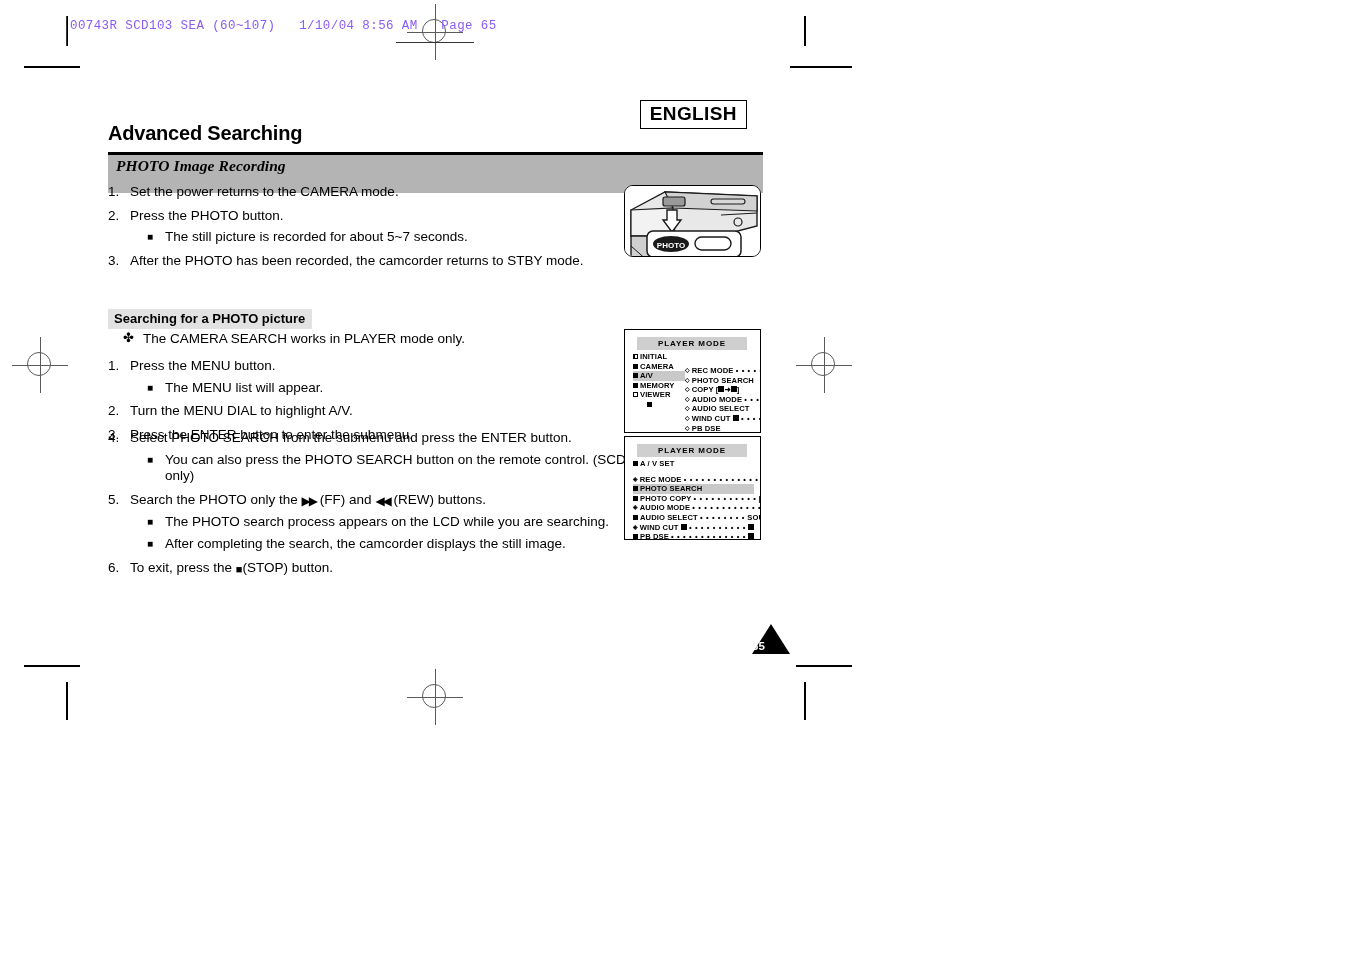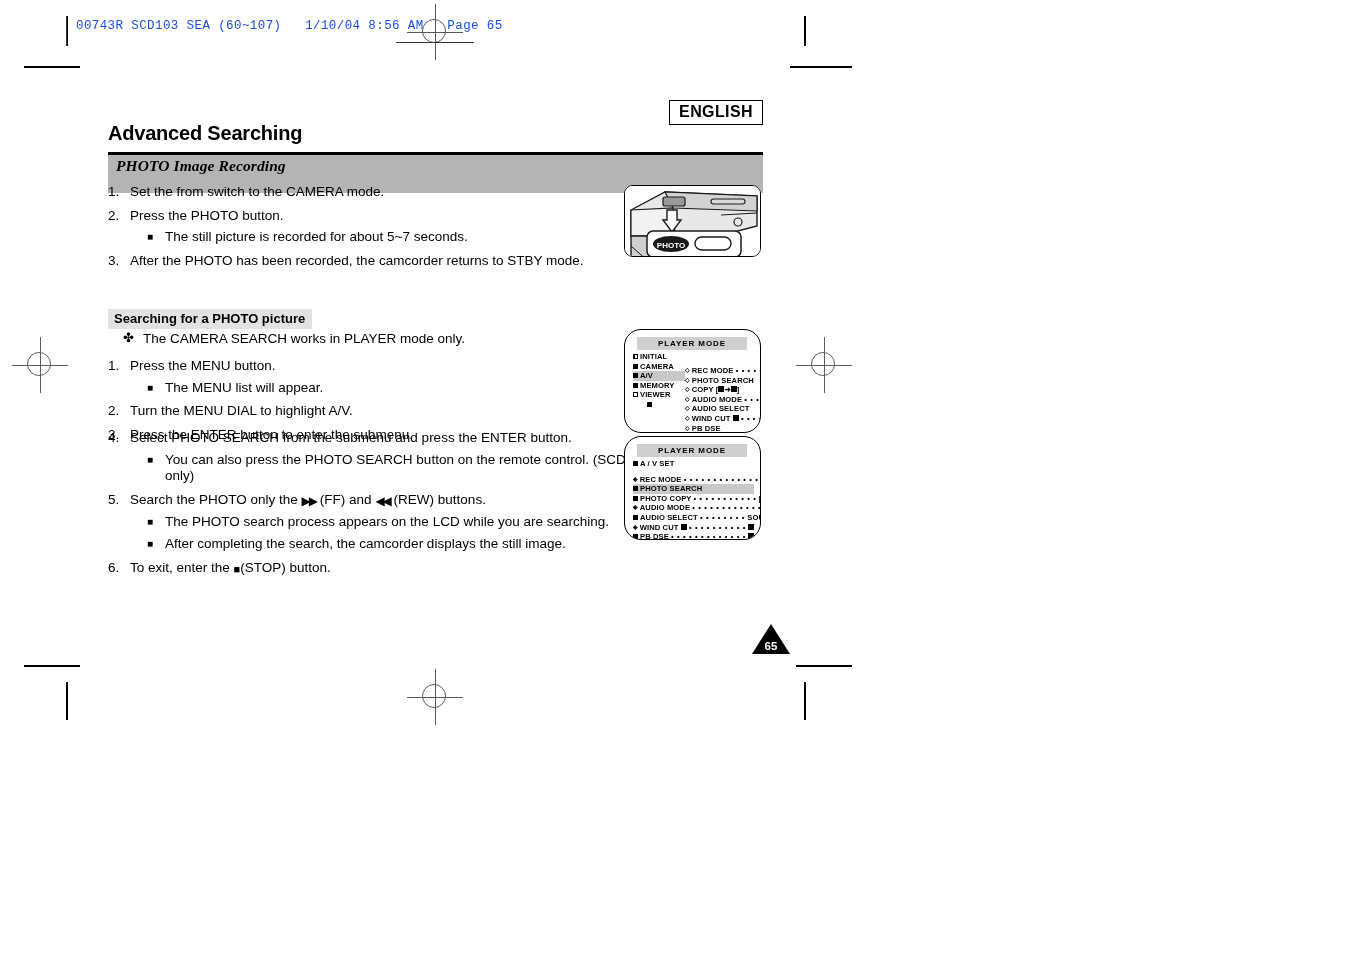--- a/index.html
+++ b/index.html
@@ -19,34 +19,34 @@
   .mark.v{width:2px;}
   .reg{position:absolute;width:44px;height:44px;}
   .reg:before,.reg:after{content:"";position:absolute;background:#5a5a5a;}
   .reg:before{left:50%;top:-6px;width:1px;height:56px;margin-left:-0.5px;}
   .reg:after{top:50%;left:-6px;height:1px;width:56px;margin-top:-0.5px;}
   .reg span{position:absolute;left:9px;top:9px;width:24px;height:24px;
             border:1px solid #5a5a5a;border-radius:50%;box-sizing:border-box;}
 
   
   .slug{
-    position:absolute;left:76px;top:19px;
+    position:absolute;left:70px;top:19px;
     font-family:"Liberation Mono", monospace;
-    font-size:12.5px;letter-spacing:.4px;white-space:pre;color:#1d4ed8;
+    font-size:12.5px;letter-spacing:.4px;white-space:pre;color:#8b5cf6;
   }
   .slug-rule{position:absolute;left:396px;top:42px;width:78px;height:1px;background:#333;}
   .slug-bar{position:absolute;left:66px;top:16px;width:1px;height:30px;background:#333;}
 
   
   .content{position:absolute;left:108px;top:100px;width:655px;}
 
   .english{
-    position:absolute;right:0;top:0;
+    position:absolute;right:16px;top:0;
     border:1.6px solid #000;padding:2px 9px 3px 9px;
-    font-size:16px;font-weight:bold;letter-spacing:.4px;line-height:1.15;
+    font-size:19px;font-weight:bold;letter-spacing:.4px;line-height:1.15;
   }
 
   h1.title{
     position:absolute;left:0;top:22px;margin:0;
     font-size:20px;font-weight:bold;letter-spacing:-0.2px;
   }
   .title-rule{position:absolute;left:0;top:52px;width:655px;height:3px;background:#000;}
 
   .banner{
     position:absolute;left:0;top:55px;width:655px;height:38px;
@@ -79,21 +79,21 @@
   .list3{top:330px;}
 
   .glyph-ff,.glyph-rew,.glyph-stop{
     display:inline-block;vertical-align:-1px;font-size:12px;letter-spacing:-2px;
   }
   .glyph-stop{font-size:11px;letter-spacing:0;}
 
   
   .osd{
     position:absolute;
-    border:1.6px solid #000;border-radius:17px;
+    border:1.6px solid #000;border-radius:0;
     background:#fff;box-sizing:border-box;
     overflow:hidden;
   }
   .osd-title{
     position:absolute;left:12px;top:7px;width:110px;height:13px;
     background:#cfcfcf;
     font-size:8px;font-weight:bold;letter-spacing:.9px;
     text-align:center;line-height:13px;
     font-family:"Liberation Sans", sans-serif;
   }
@@ -117,21 +117,21 @@
   .osd1-right{position:absolute;left:52px;top:14px;width:86px;}
 
   
   .pagenum{
     position:absolute;left:752px;top:624px;width:0;height:0;
     border-left:19px solid transparent;border-right:19px solid transparent;
     border-bottom:30px solid #000;
   }
   .pagenum-txt{
     position:absolute;left:752px;top:640px;width:38px;
-    text-align:center;color:#fff;font-size:11.5px;font-weight:bold;
+    color:#fff;font-size:11.5px;font-weight:bold;
   }
 </style>
 </head>
 <body>
 
 <div class="page">
 
   <div class="mark h" style="left:24px;top:66px;width:56px;"></div>
   <div class="mark v" style="left:66px;top:16px;height:30px;"></div>
   <div class="mark h" style="left:790px;top:66px;width:62px;"></div>
@@ -165,21 +165,21 @@
     <h1 class="title">Advanced Searching</h1>
     <div class="title-rule"></div>
 
     <div class="banner">
       <span>PHOTO Image Recording</span>
     </div>
 
     <div class="list list1">
       <div class="li">
         <span class="num">1.</span>
-        <span>Set the from switch to the CAMERA mode.</span>
+        <span>Set the power returns to the CAMERA mode.</span>
       </div>
       <div class="li">
         <span class="num">2.</span>
         <span>Press the PHOTO button.</span>
         <div class="sub">
           <span class="bul">■</span>
           <span>The still picture is recorded for about 5~7 seconds.</span>
         </div>
       </div>
       <div class="li">
@@ -234,21 +234,21 @@
           <span class="bul">■</span>
           <span>The PHOTO search process appears on the LCD while you are searching.</span>
         </div>
         <div class="sub">
           <span class="bul">■</span>
           <span>After completing the search, the camcorder displays the still image.</span>
         </div>
       </div>
       <div class="li">
         <span class="num">6.</span>
-        <span>To exit, enter the</span>
+        <span>To exit, press the</span>
         <span class="glyph-stop">■</span><span>(STOP) button.</span>
       </div>
     </div>
   </div>
 
   <div style="position:absolute;left:624px;top:185px;width:137px;height:72px;border:1.6px solid #000;border-radius:9px;overflow:hidden;background:#fff;box-sizing:border-box;">
     <svg width="137" height="90" viewBox="0 0 137 90">
       <rect x="0" y="0" width="137" height="90" fill="#ffffff"></rect>
       <path d="M6,24 L40,6 L132,10 L132,40 L86,52 L6,50 Z" fill="#e8e8e8" stroke="#1a1a1a" stroke-width="1.4"></path>
       <path d="M40,6 L48,22 L132,25 L132,10 Z" fill="#d2d2d2" stroke="#1a1a1a" stroke-width="1.2"></path>

